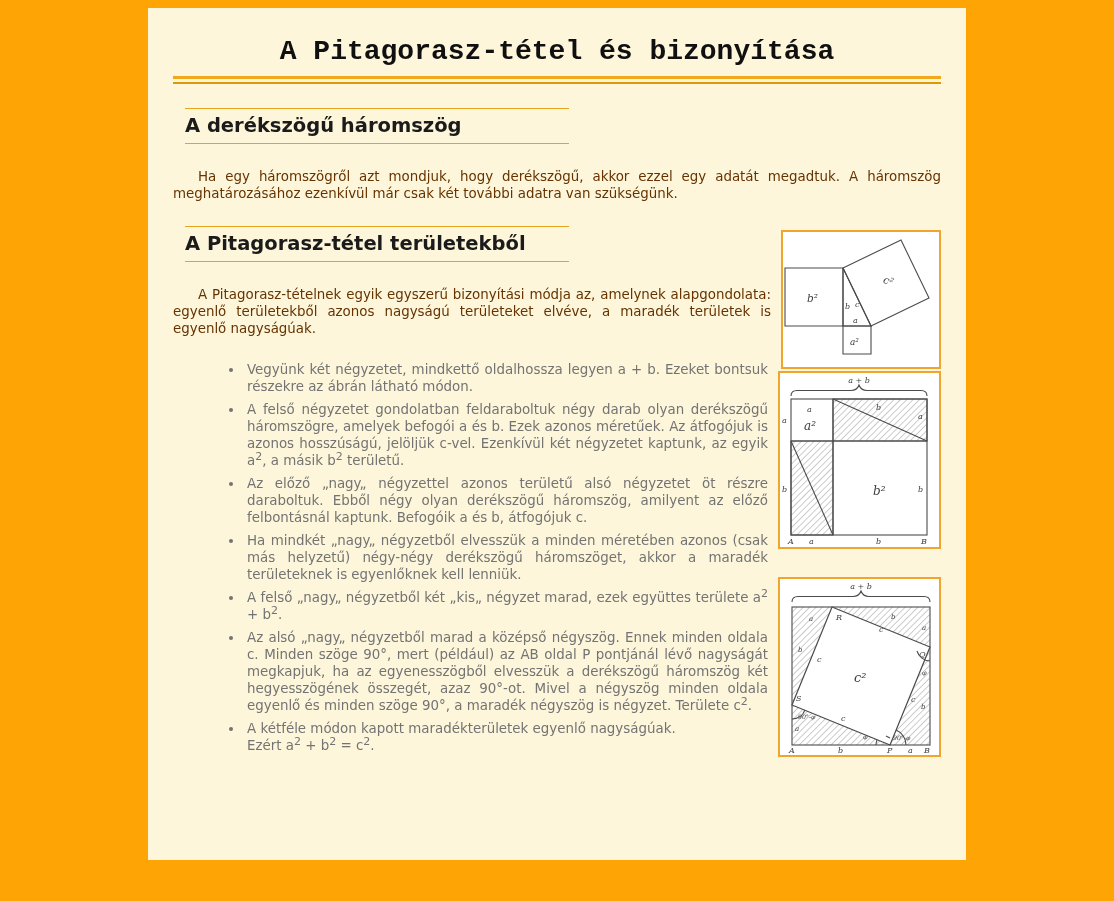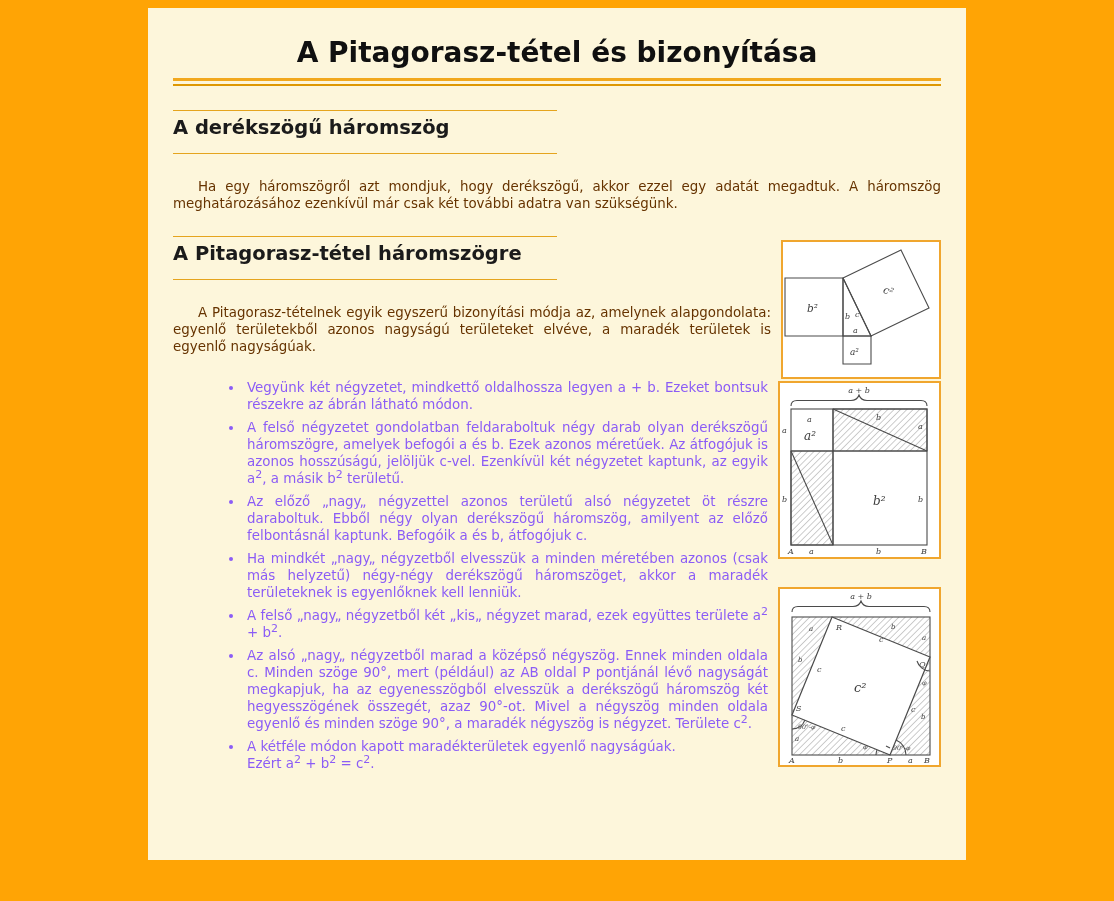--- a/index.html
+++ b/index.html
@@ -15,49 +15,50 @@
     padding:24px 25px 20px;
     box-sizing:border-box;
     min-height:852px;
   }
   h1.title {
     margin:4px 0 0;
     text-align:center;
     font-size:28px;
     font-weight:bold;
     color:#101010;
+    font-family:Liberation Mono, monospace;
   }
   .double-rule {
     margin-top:9px;
     height:3px;
     border-top:3px solid #F2A81D;
     border-bottom:2px solid #DE9803;
   }
   h2.section-heading {
     width:384px;
     font-size:19.5px;
     font-weight:bold;
     color:#1b1b1b;
     border-top:1px solid #E5A41E;
     border-bottom:1px solid #E5A41E;
-    padding:5px 0 14px;
-    margin:24px 0 14px;
+    padding:5px 0 6px;
+    margin:24px 12px 14px;
   }
   p.body-text {
     color:#663300;
     font-size:13.4px;
     line-height:17px;
     text-align:justify;
     text-indent:25px;
     margin:24px 0;
   }
   ul.proof-list {
     margin:14px 0 0 56px;
     padding-left:15px;
-    color:#8b5cf6;
+    color:#737373;
     font-size:13.4px;
     line-height:17px;
     text-align:justify;
   }
   ul.proof-list li { margin-bottom:6px; padding-left:3px; }
   ul.proof-list li span { white-space:pre-line; }
   sup { font-size:11px; line-height:0; }
   figure.imgbox {
     float:right;
     background:#ffffff;
@@ -104,21 +105,21 @@
         <text x="100" y="52" font-size="10.5" transform="rotate(20 104 50)">c²</text>
         <text x="67" y="113" font-size="9">a²</text>
         <text x="62" y="77" font-size="8">b</text>
         <text x="72" y="75" font-size="8">c</text>
         <text x="70" y="91" font-size="8">a</text>
       </svg>
     </figure>
   </section>
 
   <section>
-    <h2 class="section-heading">A Pitagorasz-tétel háromszögre</h2>
+    <h2 class="section-heading">A Pitagorasz-tétel területekből</h2>
     <p class="body-text">A Pitagorasz-tételnek egyik egyszerű bizonyítási módja az, amelynek alapgondolata: egyenlő területekből azonos nagyságú területeket elvéve, a maradék területek is egyenlő nagyságúak.</p>
 
     <figure class="imgbox" id="fig2">
       <svg width="159" height="174" viewBox="0 0 159 174">
         <defs>
           <pattern id="h2pat" patternUnits="userSpaceOnUse" width="4.5" height="4.5" patternTransform="rotate(45)">
             <line x1="0" y1="0" x2="0" y2="4.5" stroke="#9a9a9a" stroke-width="1"></line>
           </pattern>
         </defs>
         <text x="79" y="10" font-size="8" text-anchor="middle">a + b</text>

